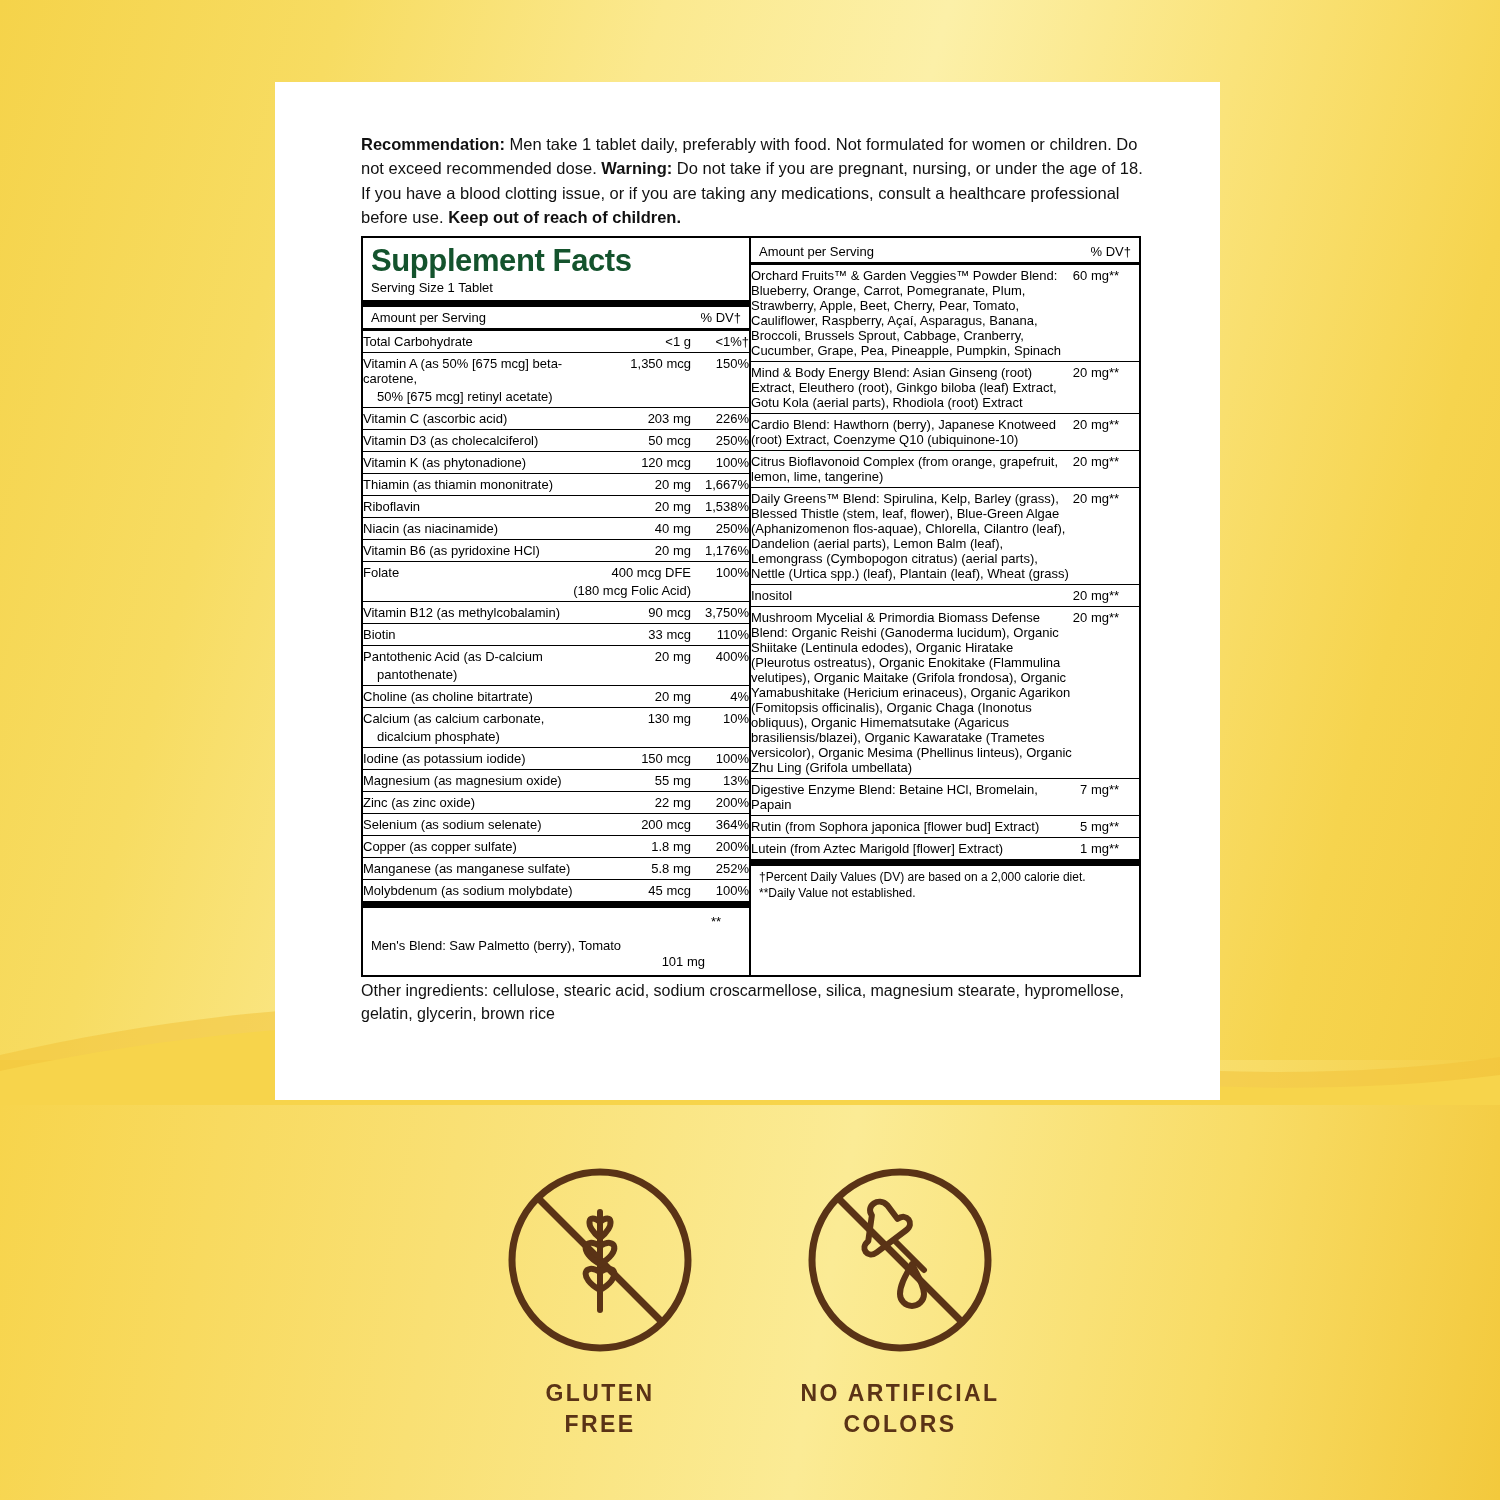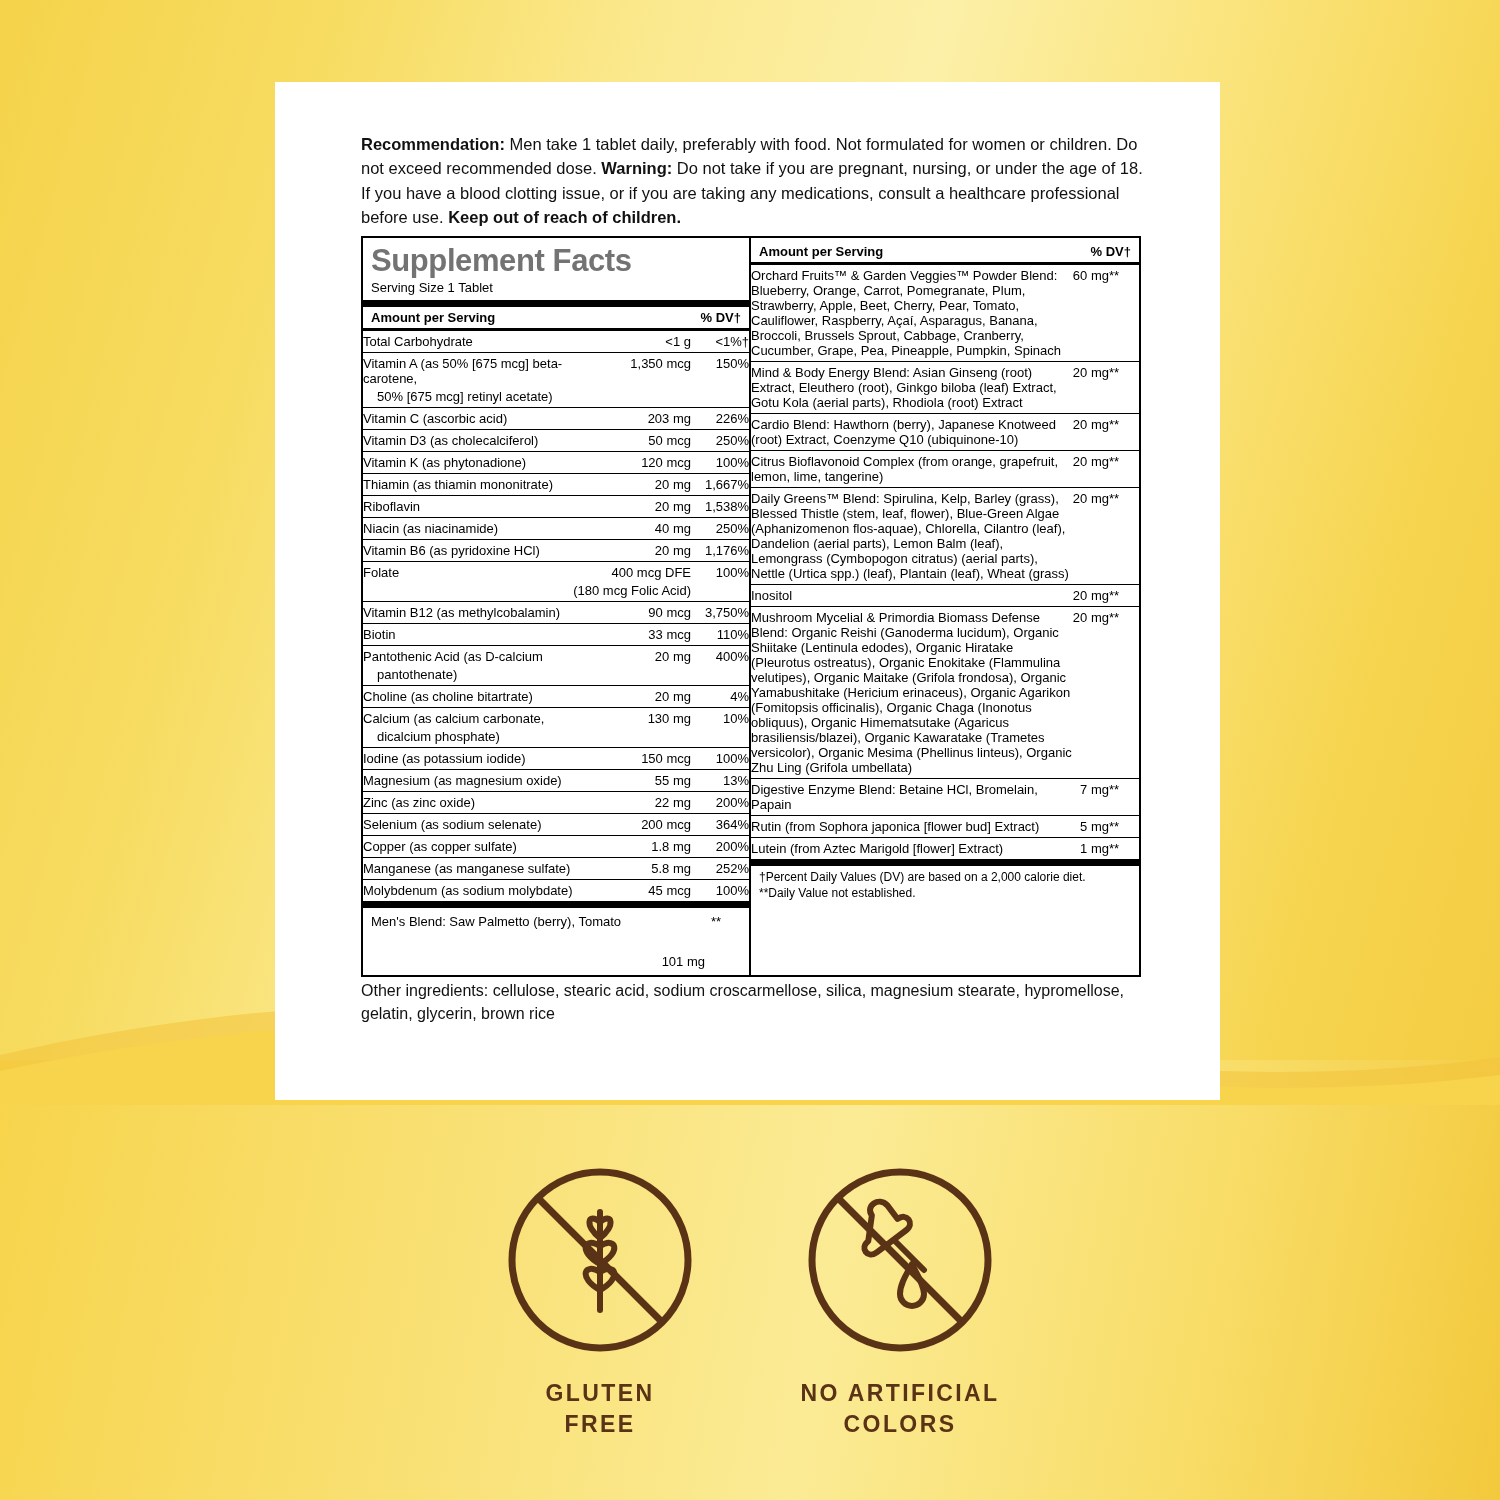--- a/index.html
+++ b/index.html
@@ -81,34 +81,34 @@
   }
   .sf-right {
     width: 50%;
   }
 
   .sf-title {
     font-size: 31px;
     font-weight: bold;
     letter-spacing: -0.4px;
     padding: 5px 8px 1px 8px;
-    color: #737373;
+    color: #14532d;
     white-space: nowrap;
   }
   .sf-serving {
     font-size: 13px;
     padding: 0 8px 5px 8px;
   }
   .rule-thick { height: 7px; background: #000; margin: 0; }
   .rule-med   { height: 3px; background: #000; }
 
   .hdr-row {
     display: flex;
     font-size: 13px;
-    font-weight: bold;
+    font-weight: normal;
     padding: 3px 8px 3px 8px;
     align-items: flex-end;
   }
   .hdr-row .h-name { flex: 1; }
   .hdr-row .h-dv { white-space: nowrap; }
 
   table.rows {
     width: 100%;
     border-collapse: collapse;
     font-size: 13px;
@@ -124,21 +124,21 @@
   td.c-amt  { text-align: right; white-space: nowrap; padding-right: 6px; }
   td.c-dv   { text-align: right; white-space: nowrap; padding-right: 8px; width: 58px; }
   td.c-dv2  { text-align: left; white-space: nowrap; padding-left: 4px; padding-right: 8px; width: 30px; }
   .indent { padding-left: 14px; display: inline-block; }
 
   .mens-blend {
     font-size: 13px;
     display: flex;
     padding: 6px 8px 6px 8px;
   }
-  .mens-blend .mb-name { flex: 1; }
+  .mens-blend .mb-name { flex: 1; margin-top: 24px; }
   .mens-blend .mb-amt { white-space: nowrap; padding-right: 6px; margin-top: 40px; }
   .mens-blend .mb-dv { width: 30px; text-align: left; }
 
   .footnote {
     font-size: 12px;
     padding: 4px 8px 4px 8px;
     line-height: 1.3;
   }
 
   .other-ing {

